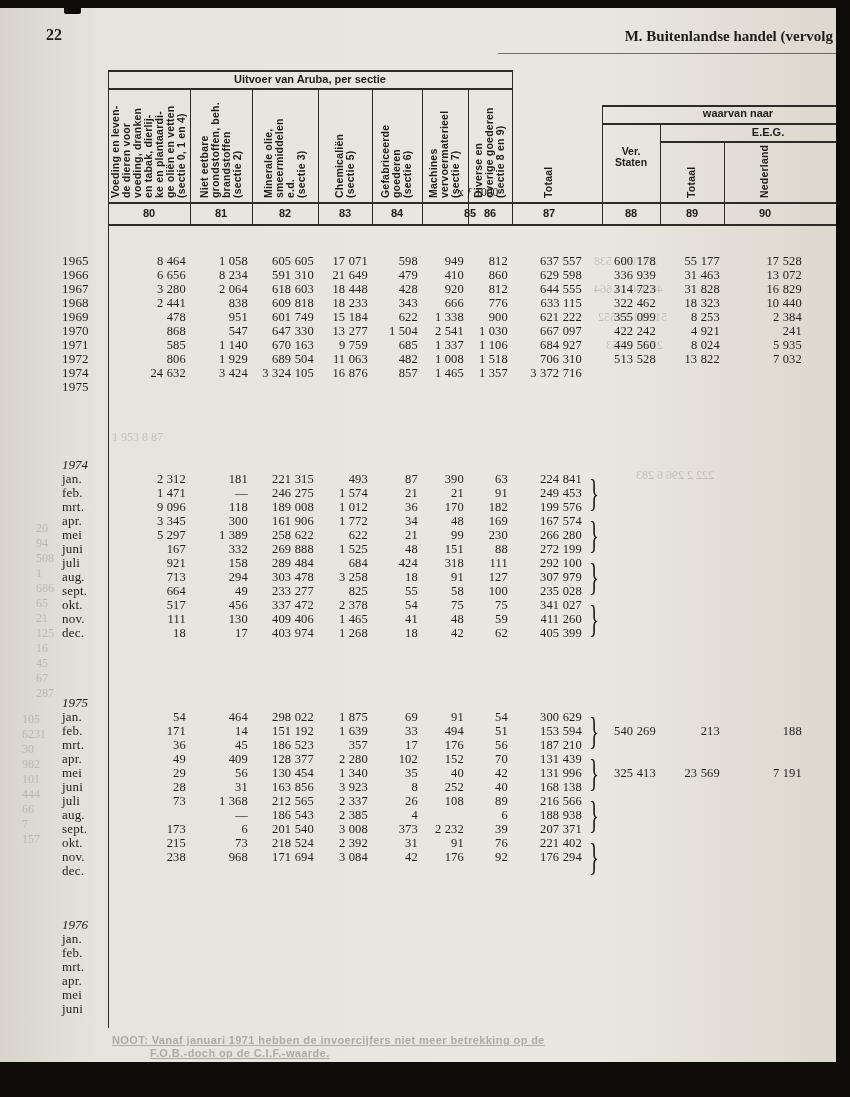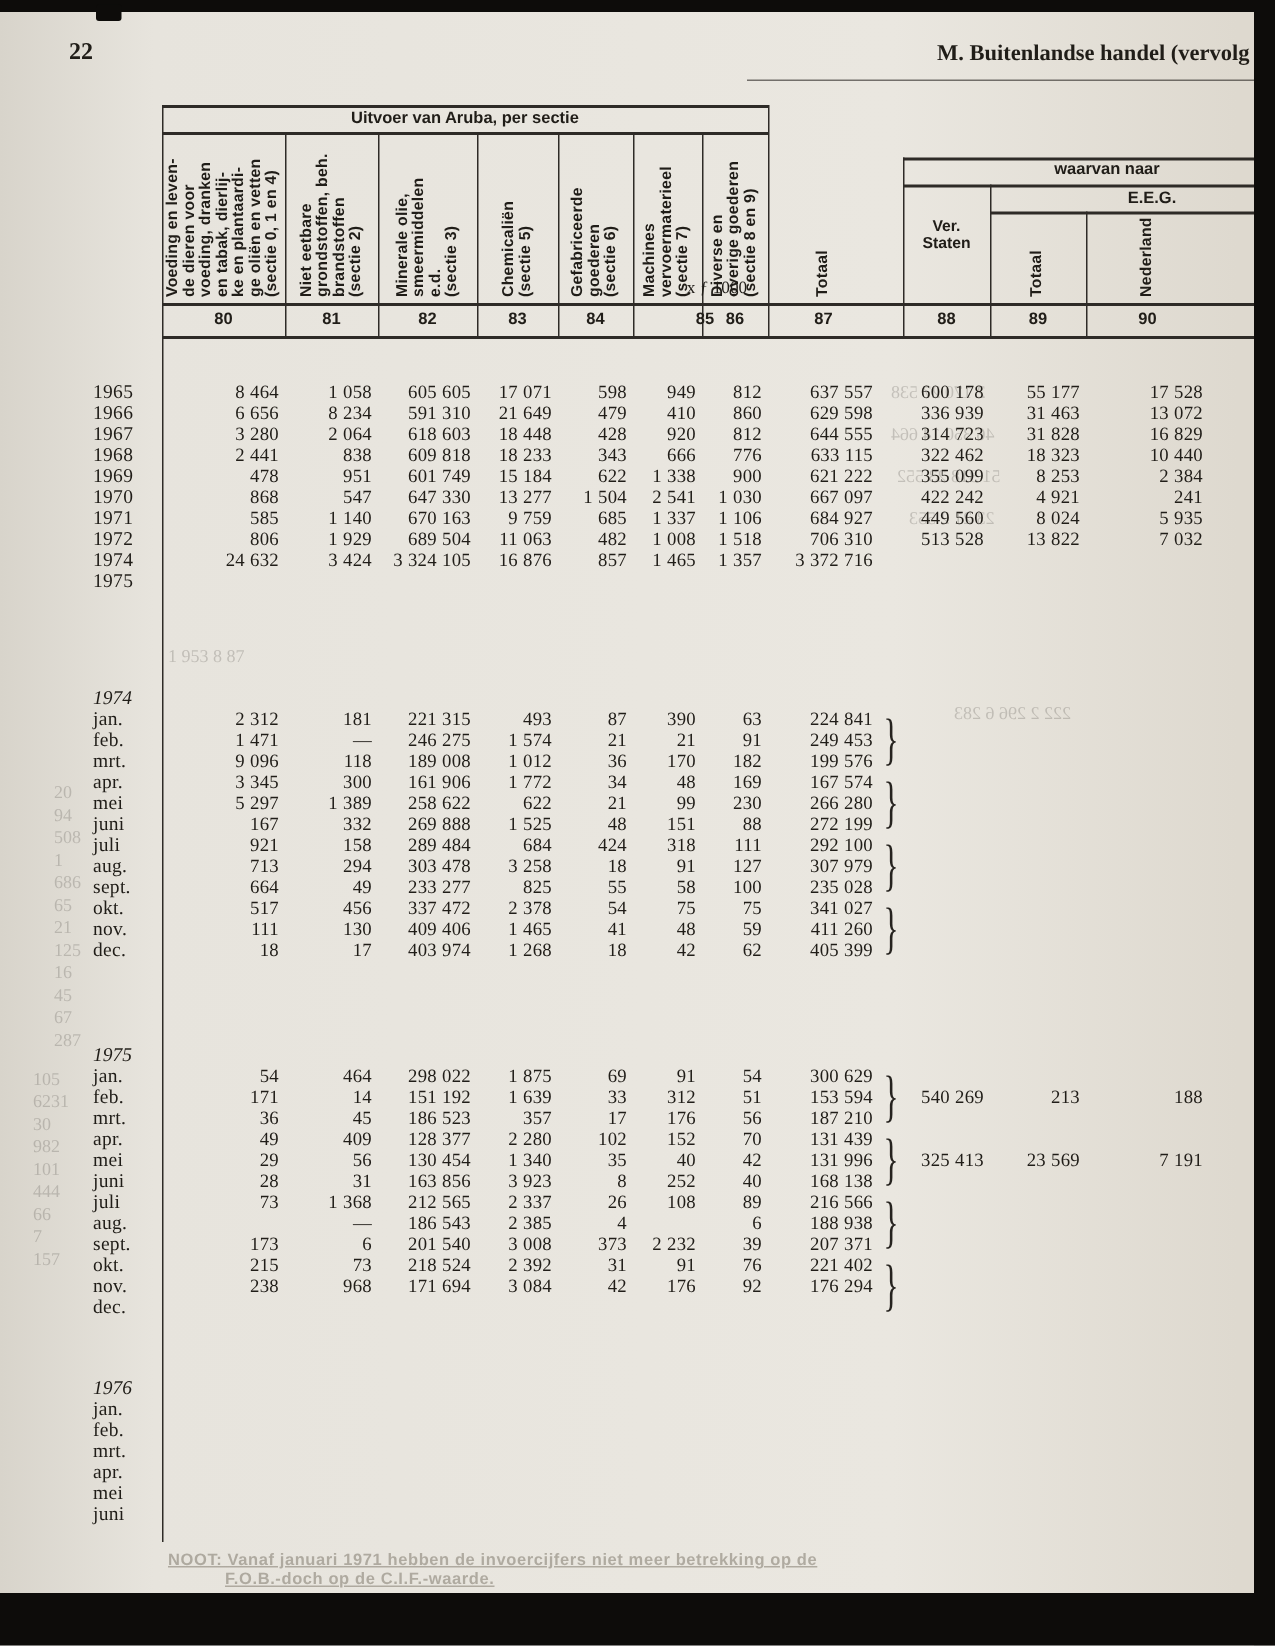--- a/index.html
+++ b/index.html
@@ -574,21 +574,21 @@
         <td></td>
         <td></td>
       </tr>
         <tr>
         <td class="lab">feb.</td>
         <td>171</td>
         <td>14</td>
         <td>151 192</td>
         <td>1 639</td>
         <td>33</td>
-        <td>312</td>
+        <td>494</td>
         <td>51</td>
         <td>153 594</td>
         <td></td>
         <td>540 269</td>
         <td>213</td>
         <td>188</td>
         <td></td>
       </tr>
         <tr>
         <td class="lab">mrt.</td>

